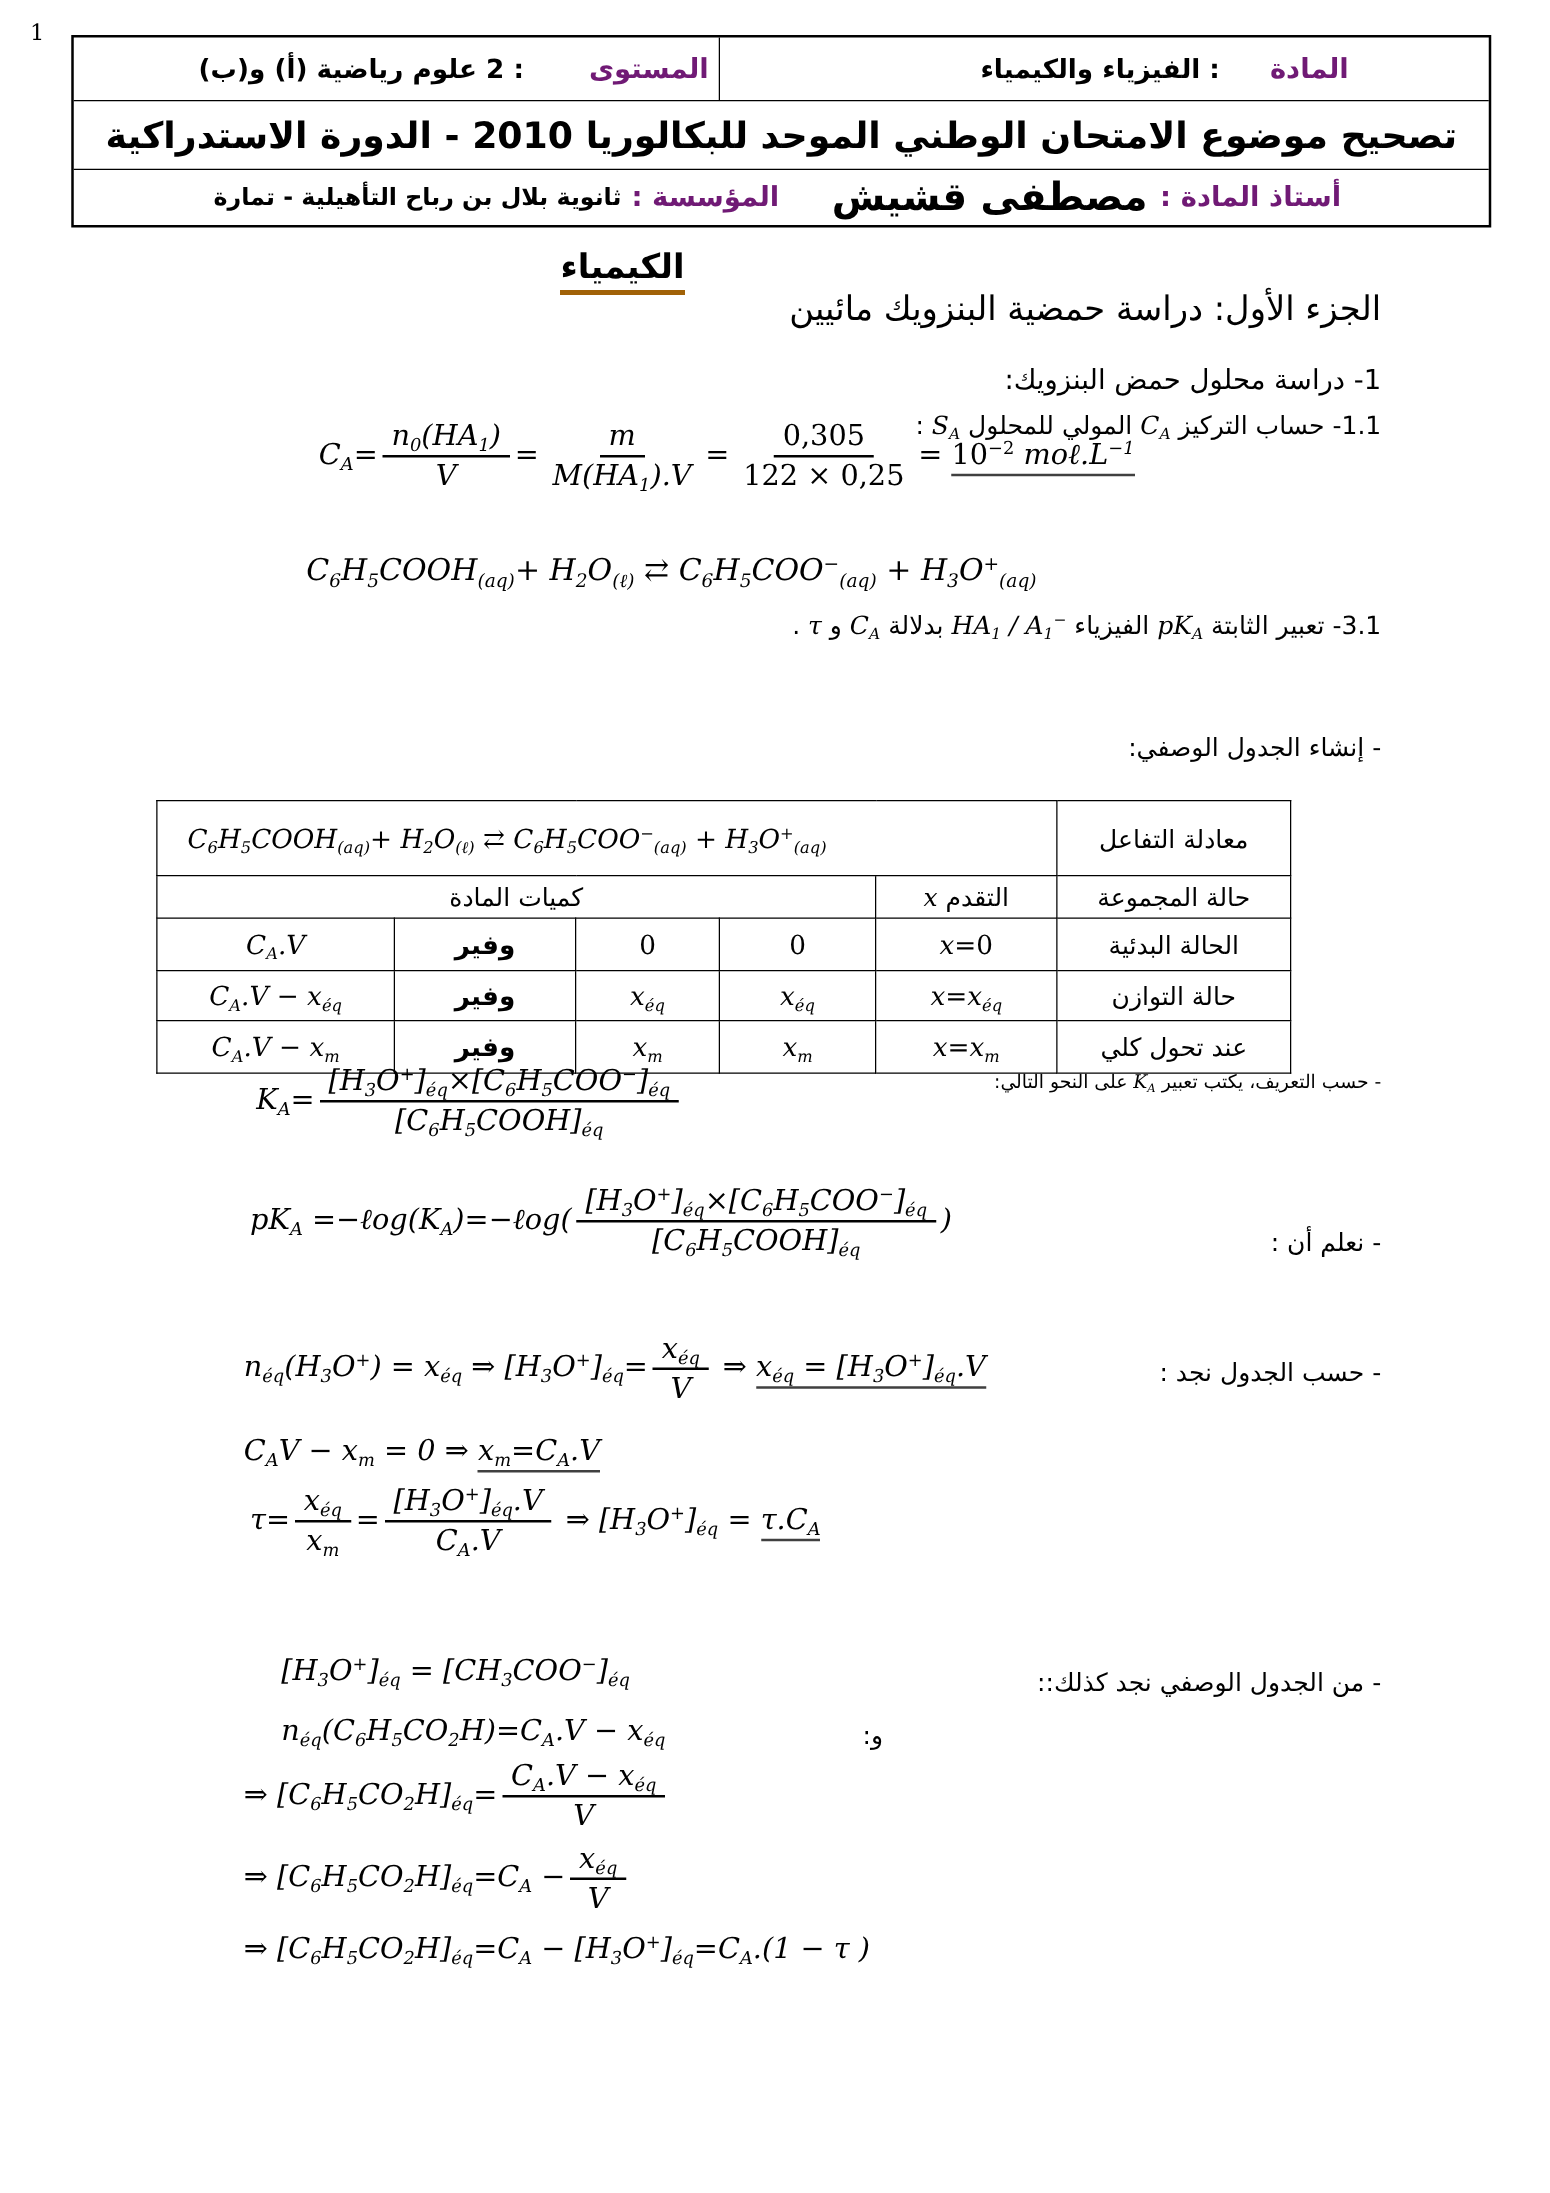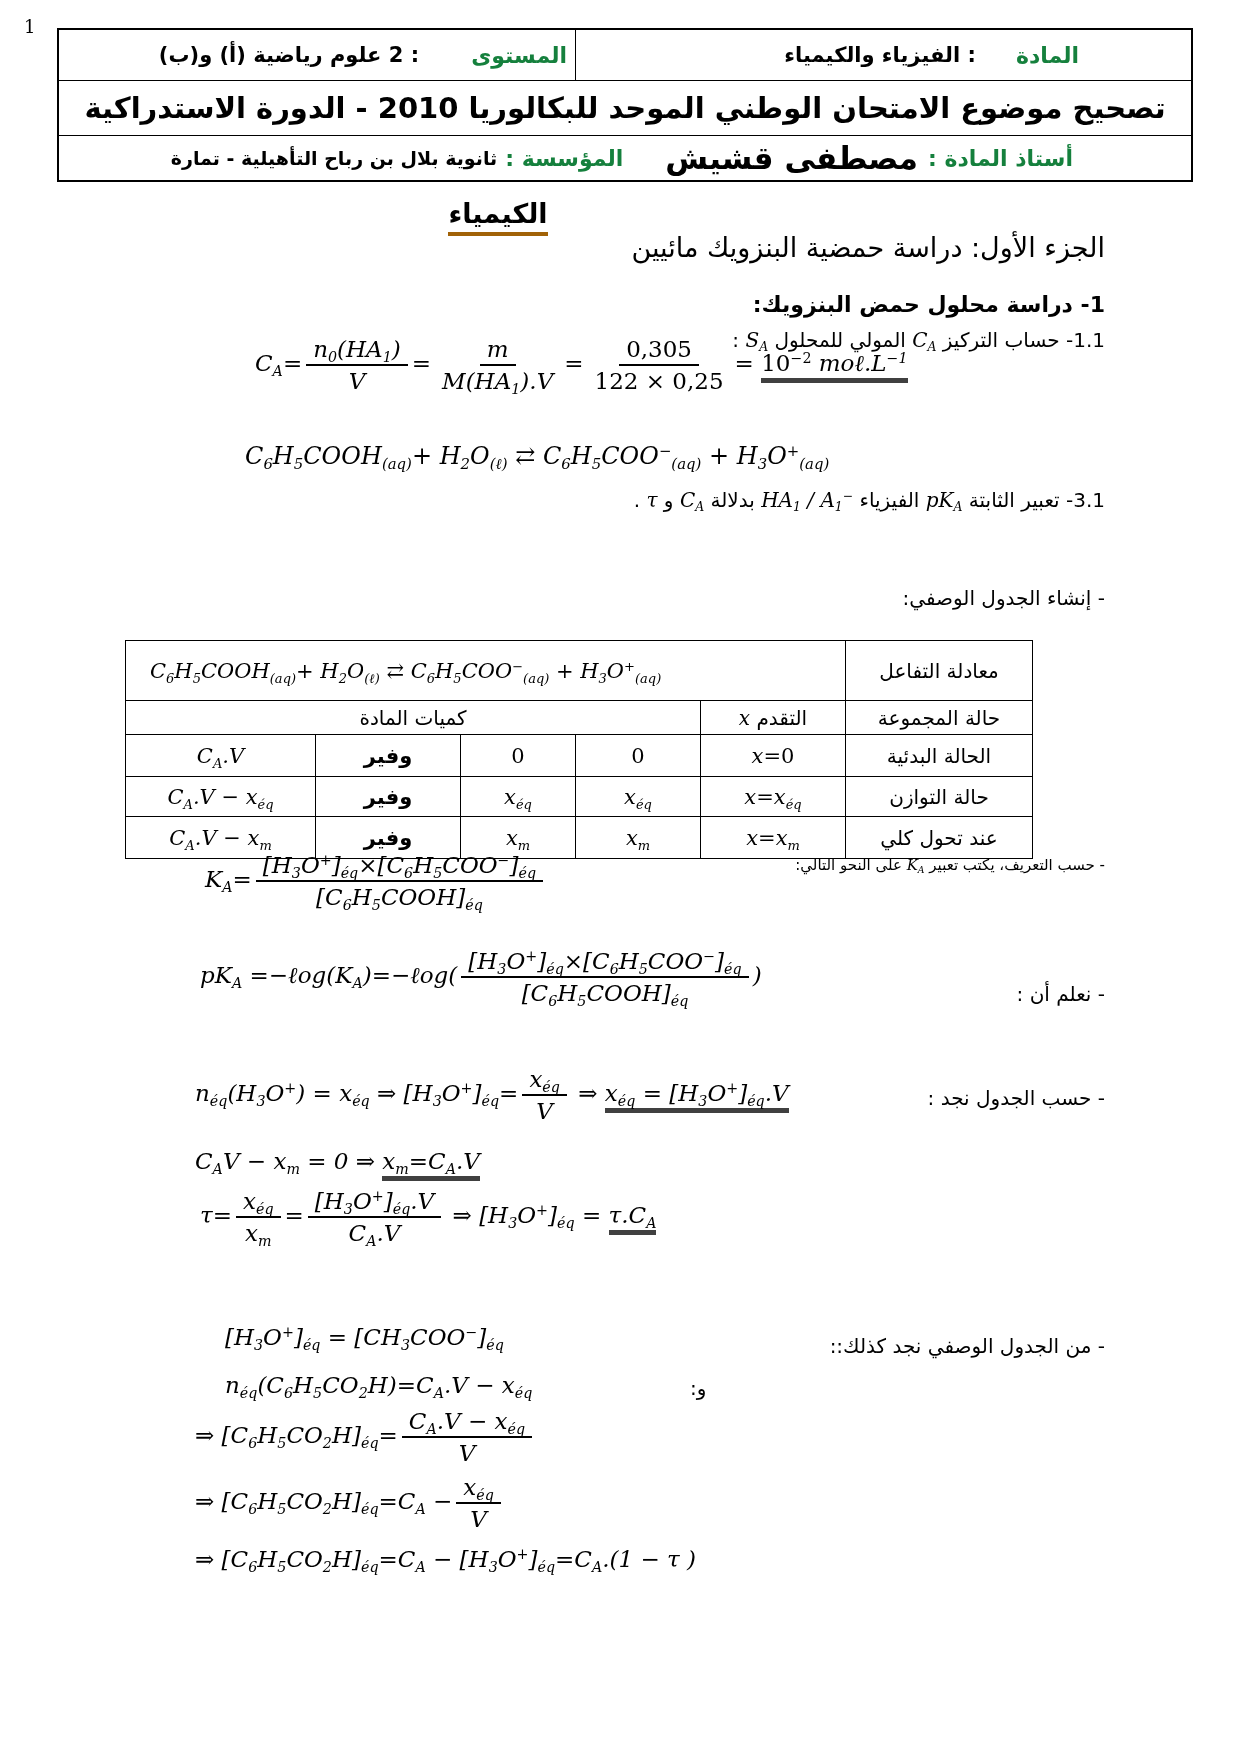--- a/index.html
+++ b/index.html
@@ -1,19 +1,19 @@
 <!DOCTYPE html>
 <html lang="ar"><head>
 <meta charset="utf-8">
 <style>
   html,body{margin:0;padding:0;background:#fff;}
   .page{position:relative;width:1240px;height:1754px;background:#fff;color:#000;
         font-family:"DejaVu Sans",sans-serif;overflow:hidden;}
   .abs{position:absolute;}
-  .red{color:#15803d;}
+  .red{color:#701a75;}
   
   .hdr{position:absolute;left:57px;top:28px;width:1136px;border:2px solid #000;box-sizing:border-box;}
   .hdr-r1{display:flex;direction:rtl;border-bottom:1px solid #000;height:50px;}
   .cell-subject{width:616px;display:flex;direction:rtl;align-items:center;padding-right:112px;
                 box-sizing:border-box;border-left:1px solid #000;}
   .cell-level{flex:1;display:flex;direction:rtl;align-items:center;padding-right:8px;box-sizing:border-box;}
   .hdr-label{font-weight:bold;font-size:22px;}
   .hdr-value{font-weight:bold;font-size:21px;}
   .cell-subject .hdr-value{margin-right:40px;}
   .cell-level .hdr-value{margin-right:52px;}
@@ -31,27 +31,27 @@
   .tk-n{font-family:"DejaVu Serif",serif;direction:ltr;unicode-bidi:isolate;}
   
   .math{position:absolute;direction:ltr;font-family:"DejaVu Serif",serif;white-space:nowrap;}
   sup,sub{font-size:62%;line-height:0;}
   sup{vertical-align:0.55em;}
   sub{vertical-align:-0.35em;}
   .frac{display:inline-flex;flex-direction:column;align-items:center;vertical-align:middle;
         text-align:center;margin:0 4px;}
   .frac .num{padding:0 7px 2px;border-bottom:2px solid #000;}
   .frac .den{padding:2px 7px 0;}
-  .tk-u{border-bottom:5px solid #404040;padding-bottom:2px;}
+  .tk-u{border-bottom:2px solid #404040;padding-bottom:2px;}
   
   .chem-title{position:absolute;left:418px;top:198px;width:160px;text-align:center;font-weight:bold;
               font-size:27px;direction:rtl;}
   .chem-title span{border-bottom:4px solid #a16207;padding-bottom:3px;}
   .part1{top:232px;font-size:27px;}
-  .q1{top:292px;font-size:22px;font-weight:bold;}
+  .q1{top:292px;font-size:22px;font-weight:normal;}
   .l11{top:328px;font-size:20px;}
   .l21{top:400px;font-size:21px;font-weight:bold;}
   .l31{top:488px;font-size:20px;}
   .ltable{top:586px;font-size:20px;}
   .ka-label{top:856px;font-size:15px;}
   .know-label{top:982px;font-size:20px;}
   .tfind-label{top:1086px;font-size:20px;}
   .dfind-label{top:1334px;font-size:20px;}
   
   .rxtable{position:absolute;left:125px;top:640px;border-collapse:collapse;direction:ltr;}

